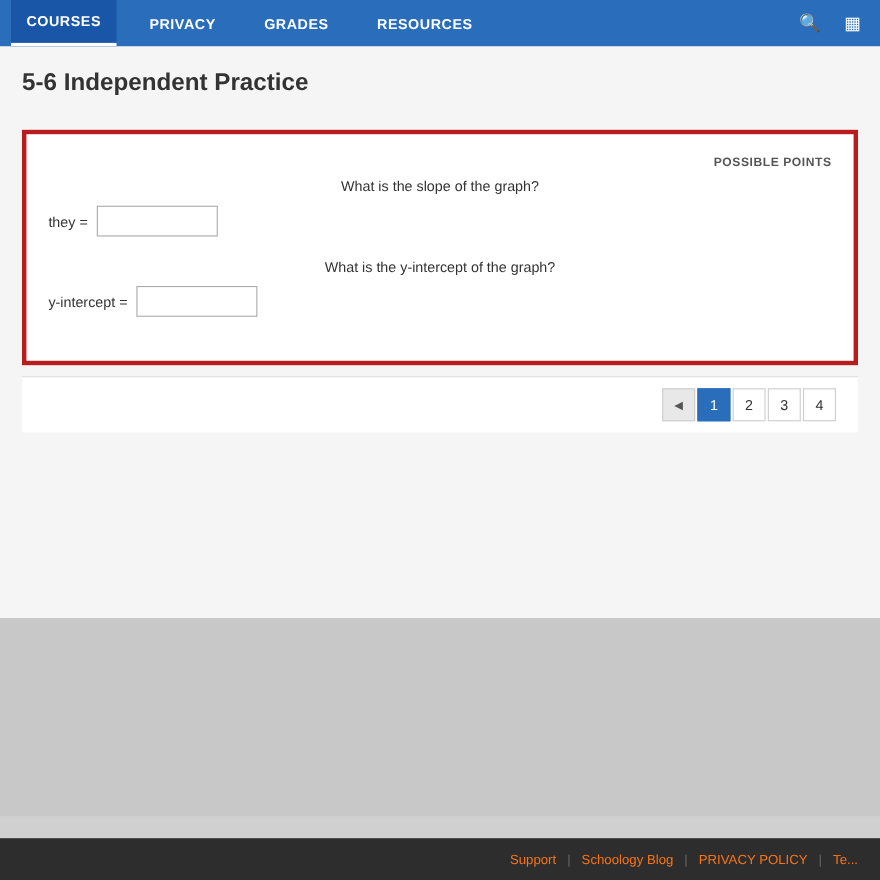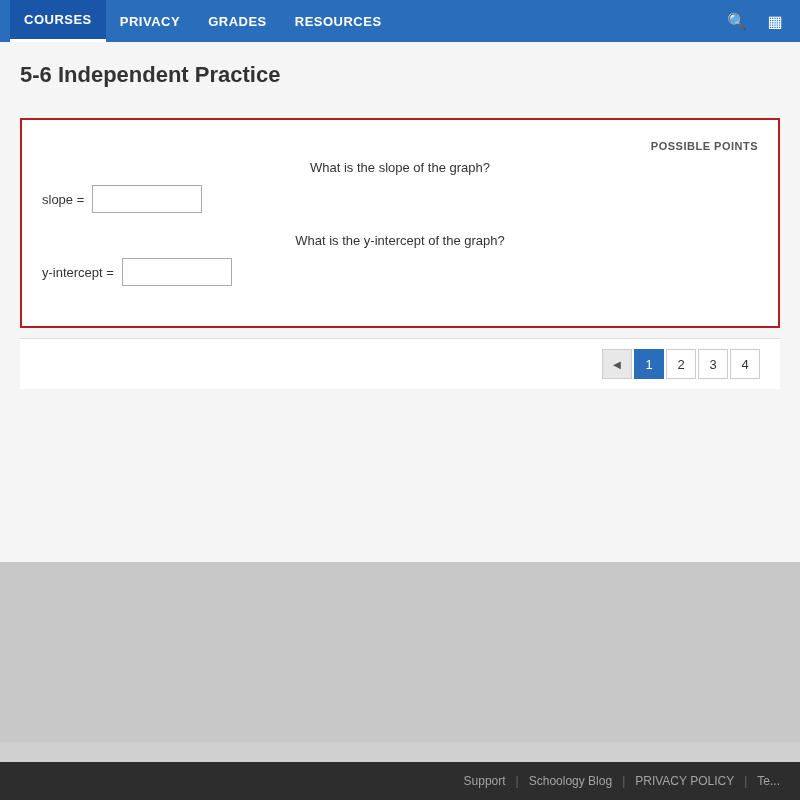--- a/index.html
+++ b/index.html
@@ -18,21 +18,21 @@
       background: #2a6ebb;
       height: 42px;
       display: flex;
       align-items: center;
       padding: 0 10px;
       position: relative;
     }
     .navbar-left {
       display: flex;
       align-items: center;
-      gap: 0;
+      gap: 16px;
     }
     .nav-item {
       color: #fff;
       font-size: 13px;
       font-weight: bold;
       padding: 0 14px;
       height: 42px;
       display: flex;
       align-items: center;
       cursor: pointer;
@@ -70,21 +70,21 @@
     .page-title {
       font-size: 22px;
       font-weight: bold;
       color: #333;
       margin-bottom: 20px;
       padding-bottom: 10px;
     }
 
     .question-container {
       background: #fff;
-      border: 2px solid #b91c1c;
+      border: 4px solid #b91c1c;
       padding: 20px;
       margin-bottom: 10px;
     }
 
     .possible-points {
       text-align: right;
       font-size: 11px;
       font-weight: bold;
       color: #555;
       letter-spacing: 0.5px;
@@ -169,21 +169,21 @@
       width: 100%;
       background: #2d2d2d;
       height: 38px;
       display: flex;
       align-items: center;
       justify-content: flex-end;
       padding-right: 20px;
       gap: 10px;
     }
     .footer-link {
-      color: #a3a3a3;
+      color: #f97316;
       font-size: 12px;
       cursor: pointer;
     }
     .footer-sep {
       color: #666;
       font-size: 12px;
     }
 
     
     .gray-area {
@@ -209,21 +209,21 @@
 </nav>
 
 <div class="main-content">
   <h1 class="page-title">5-6 Independent Practice</h1>
 
   <div class="question-container">
     <div class="possible-points">POSSIBLE POINTS</div>
 
     <p class="question-label">What is the slope of the graph?</p>
     <div class="answer-row">
-      <span class="answer-label">slope =</span>
+      <span class="answer-label">they =</span>
       <input class="answer-input" type="text" style="">
     </div>
 
     <p class="question-label">What is the y-intercept of the graph?</p>
     <div class="answer-row">
       <span class="answer-label">y-intercept =</span>
       <input class="answer-input" type="text" style="">
     </div>
   </div>
 

